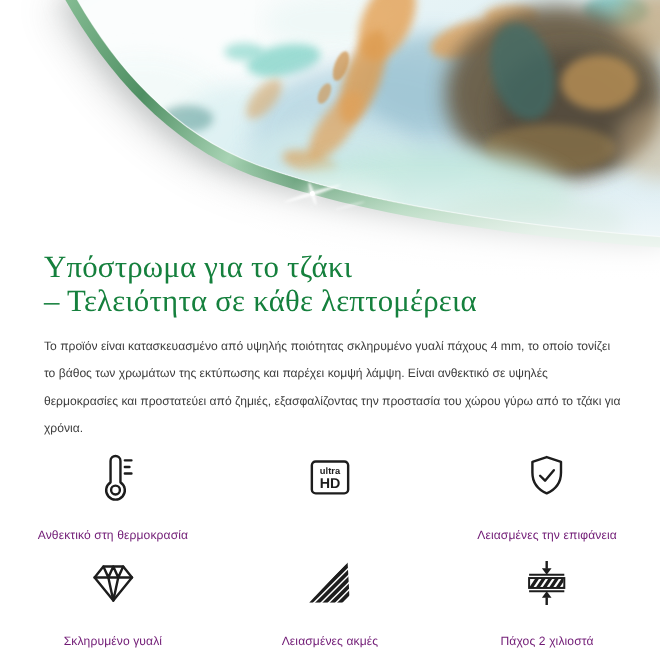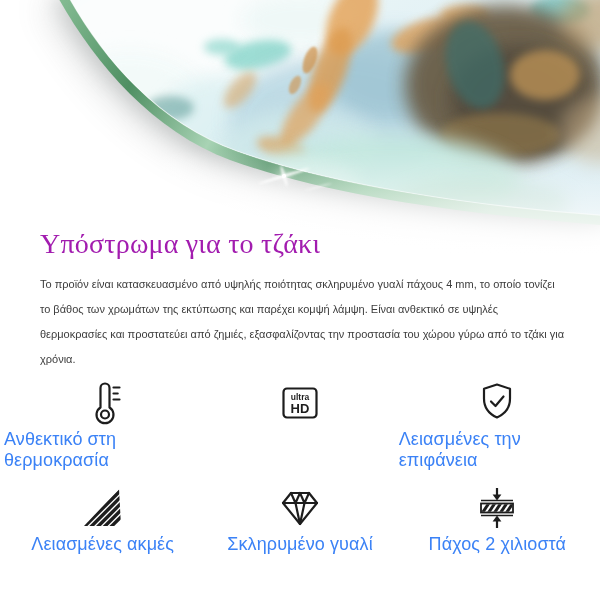--- a/index.html
+++ b/index.html
@@ -4,33 +4,33 @@
 <style>
   html,body{margin:0;padding:0;}
   .page{
     position:relative;width:600px;height:600px;background:#ffffff;overflow:hidden;
     font-family:"Liberation Sans",sans-serif;
   }
   .hero{position:absolute;top:0;left:0;width:600px;height:300px;z-index:1;}
   .content{position:relative;z-index:2;padding:228px 34px 0 40px;}
   .title{
     margin:0;font-family:"Liberation Serif","DejaVu Serif",serif;font-weight:400;
-    font-size:28px;line-height:31px;color:#a21caf;letter-spacing:.2px;
+    font-size:28px;line-height:31px;color:#15803d;letter-spacing:.2px;
   }
   .title span{display:block;}
   .desc{
     margin:13px 0 0;max-width:532px;font-size:11px;line-height:25px;color:#3c3c3c;
   }
   .features{
     margin:7px -30px 0 -36px;
     display:grid;grid-template-columns:repeat(3,1fr);row-gap:13px;
   }
   .feature{display:flex;flex-direction:column;align-items:center;}
   .icon-box{width:48px;height:48px;display:flex;align-items:center;justify-content:center;}
-  .feature-label{margin-top:2px;font-size:18px;color:#3b82f6;letter-spacing:.1px;}
+  .feature-label{margin-top:23px;font-size:11px;color:#701a75;letter-spacing:.1px;}
   .icon-stroke{stroke:#1d1d1d;fill:none;stroke-width:2.2;stroke-linecap:round;stroke-linejoin:round;}
   .icon-fill{fill:#1d1d1d;stroke:none;}
   .icon-text{fill:#1d1d1d;font-family:"Liberation Sans",sans-serif;font-weight:bold;text-anchor:middle;}
 </style>
 </head>
 <body>
 
 <div class="page">
 
   <svg class="hero" viewBox="0 0 600 300" aria-hidden="true">
@@ -125,20 +125,21 @@
       <ellipse rx="27" ry="1.4" fill="#ffffff" opacity="0.95" filter="url(#blur1)"></ellipse>
       <ellipse rx="1.4" ry="11" fill="#ffffff" opacity="0.9" filter="url(#blur1)"></ellipse>
       <circle r="2.2" fill="#ffffff"></circle>
     </g>
     <ellipse cx="318" cy="187" rx="14" ry="1" fill="#ffffff" opacity="0.5" transform="rotate(-15 318 187)" filter="url(#blur1)"></ellipse>
   </svg>
 
   <div class="content">
     <h1 class="title">
       <span>Υπόστρωμα για το τζάκι</span>
+      <span>– Τελειότητα σε κάθε λεπτομέρεια</span>
     </h1>
     <p class="desc">Το προϊόν είναι κατασκευασμένο από υψηλής ποιότητας σκληρυμένο γυαλί πάχους 4 mm, το οποίο τονίζει το βάθος των χρωμάτων της εκτύπωσης και παρέχει κομψή λάμψη. Είναι ανθεκτικό σε υψηλές θερμοκρασίες και προστατεύει από ζημιές, εξασφαλίζοντας την προστασία του χώρου γύρω από το τζάκι για χρόνια.</p>
 
     <div class="features">
 
       <div class="feature">
         <div class="icon-box">
           <svg viewBox="0 0 48 48" width="48" height="48">
             <path class="icon-stroke" d="M21.5 9 a4.5 4.5 0 0 1 9 0 V28.5 a8.5 8.5 0 1 1 -9 0 Z"></path>
             <circle class="icon-stroke" cx="26" cy="35.5" r="4"></circle>
@@ -159,54 +160,54 @@
       </div>
 
       <div class="feature">
         <div class="icon-box">
           <svg viewBox="0 0 48 48" width="48" height="48">
             <path class="icon-stroke" d="M24 5.5 L37 9.8 V19.5 C37 28.8 31.5 35.2 24 38.5 C16.5 35.2 11 28.8 11 19.5 V9.8 Z"></path>
             <path class="icon-stroke" d="M18 22.5 L22.5 27 L30.5 17.5" stroke-width="2.6"></path>
           </svg>
         </div>
         <div class="feature-label">Λειασμένες την επιφάνεια</div>
+      </div>
+
+      <div class="feature">
+        <div class="icon-box">
+          <svg viewBox="0 0 48 48" width="48" height="48">
+            <g class="icon-stroke" stroke-width="2">
+              <path d="M15 9 L33 9 L41 19 L24 40 L7 19 Z"></path>
+              <path d="M7 19 H41"></path>
+              <path d="M15 9 L19.5 19 L24 9 L28.5 19 L33 9"></path>
+              <path d="M19.5 19 L24 40 M28.5 19 L24 40"></path>
+            </g>
+          </svg>
+        </div>
+        <div class="feature-label">Σκληρυμένο γυαλί</div>
       </div>
 
       <div class="feature">
         <div class="icon-box">
           <svg viewBox="0 0 48 48" width="48" height="48">
             <defs>
                 <clipPath id="triClip">
                   <path d="M5 42 L40 5 L42 42 Z"></path>
                 </clipPath>
               </defs>
             <g clip-path="url(#triClip)" stroke="#1d1d1d" stroke-width="3.4">
               <path d="M2 46 L44 4"></path>
               <path d="M8.7 46 L50.7 4"></path>
               <path d="M15.4 46 L57.4 4"></path>
               <path d="M22.1 46 L64.1 4"></path>
               <path d="M28.8 46 L70.8 4"></path>
             </g>
           </svg>
         </div>
         <div class="feature-label">Λειασμένες ακμές</div>
-      </div>
-
-      <div class="feature">
-        <div class="icon-box">
-          <svg viewBox="0 0 48 48" width="48" height="48">
-            <g class="icon-stroke" stroke-width="2">
-              <path d="M15 9 L33 9 L41 19 L24 40 L7 19 Z"></path>
-              <path d="M7 19 H41"></path>
-              <path d="M15 9 L19.5 19 L24 9 L28.5 19 L33 9"></path>
-              <path d="M19.5 19 L24 40 M28.5 19 L24 40"></path>
-            </g>
-          </svg>
-        </div>
-        <div class="feature-label">Σκληρυμένο γυαλί</div>
       </div>
 
       <div class="feature">
         <div class="icon-box">
           <svg viewBox="0 0 48 48" width="48" height="48">
             <defs>
                 <clipPath id="barClip">
                   <rect x="8.8" y="20.3" width="30.4" height="7.4"></rect>
                 </clipPath>
               </defs>

